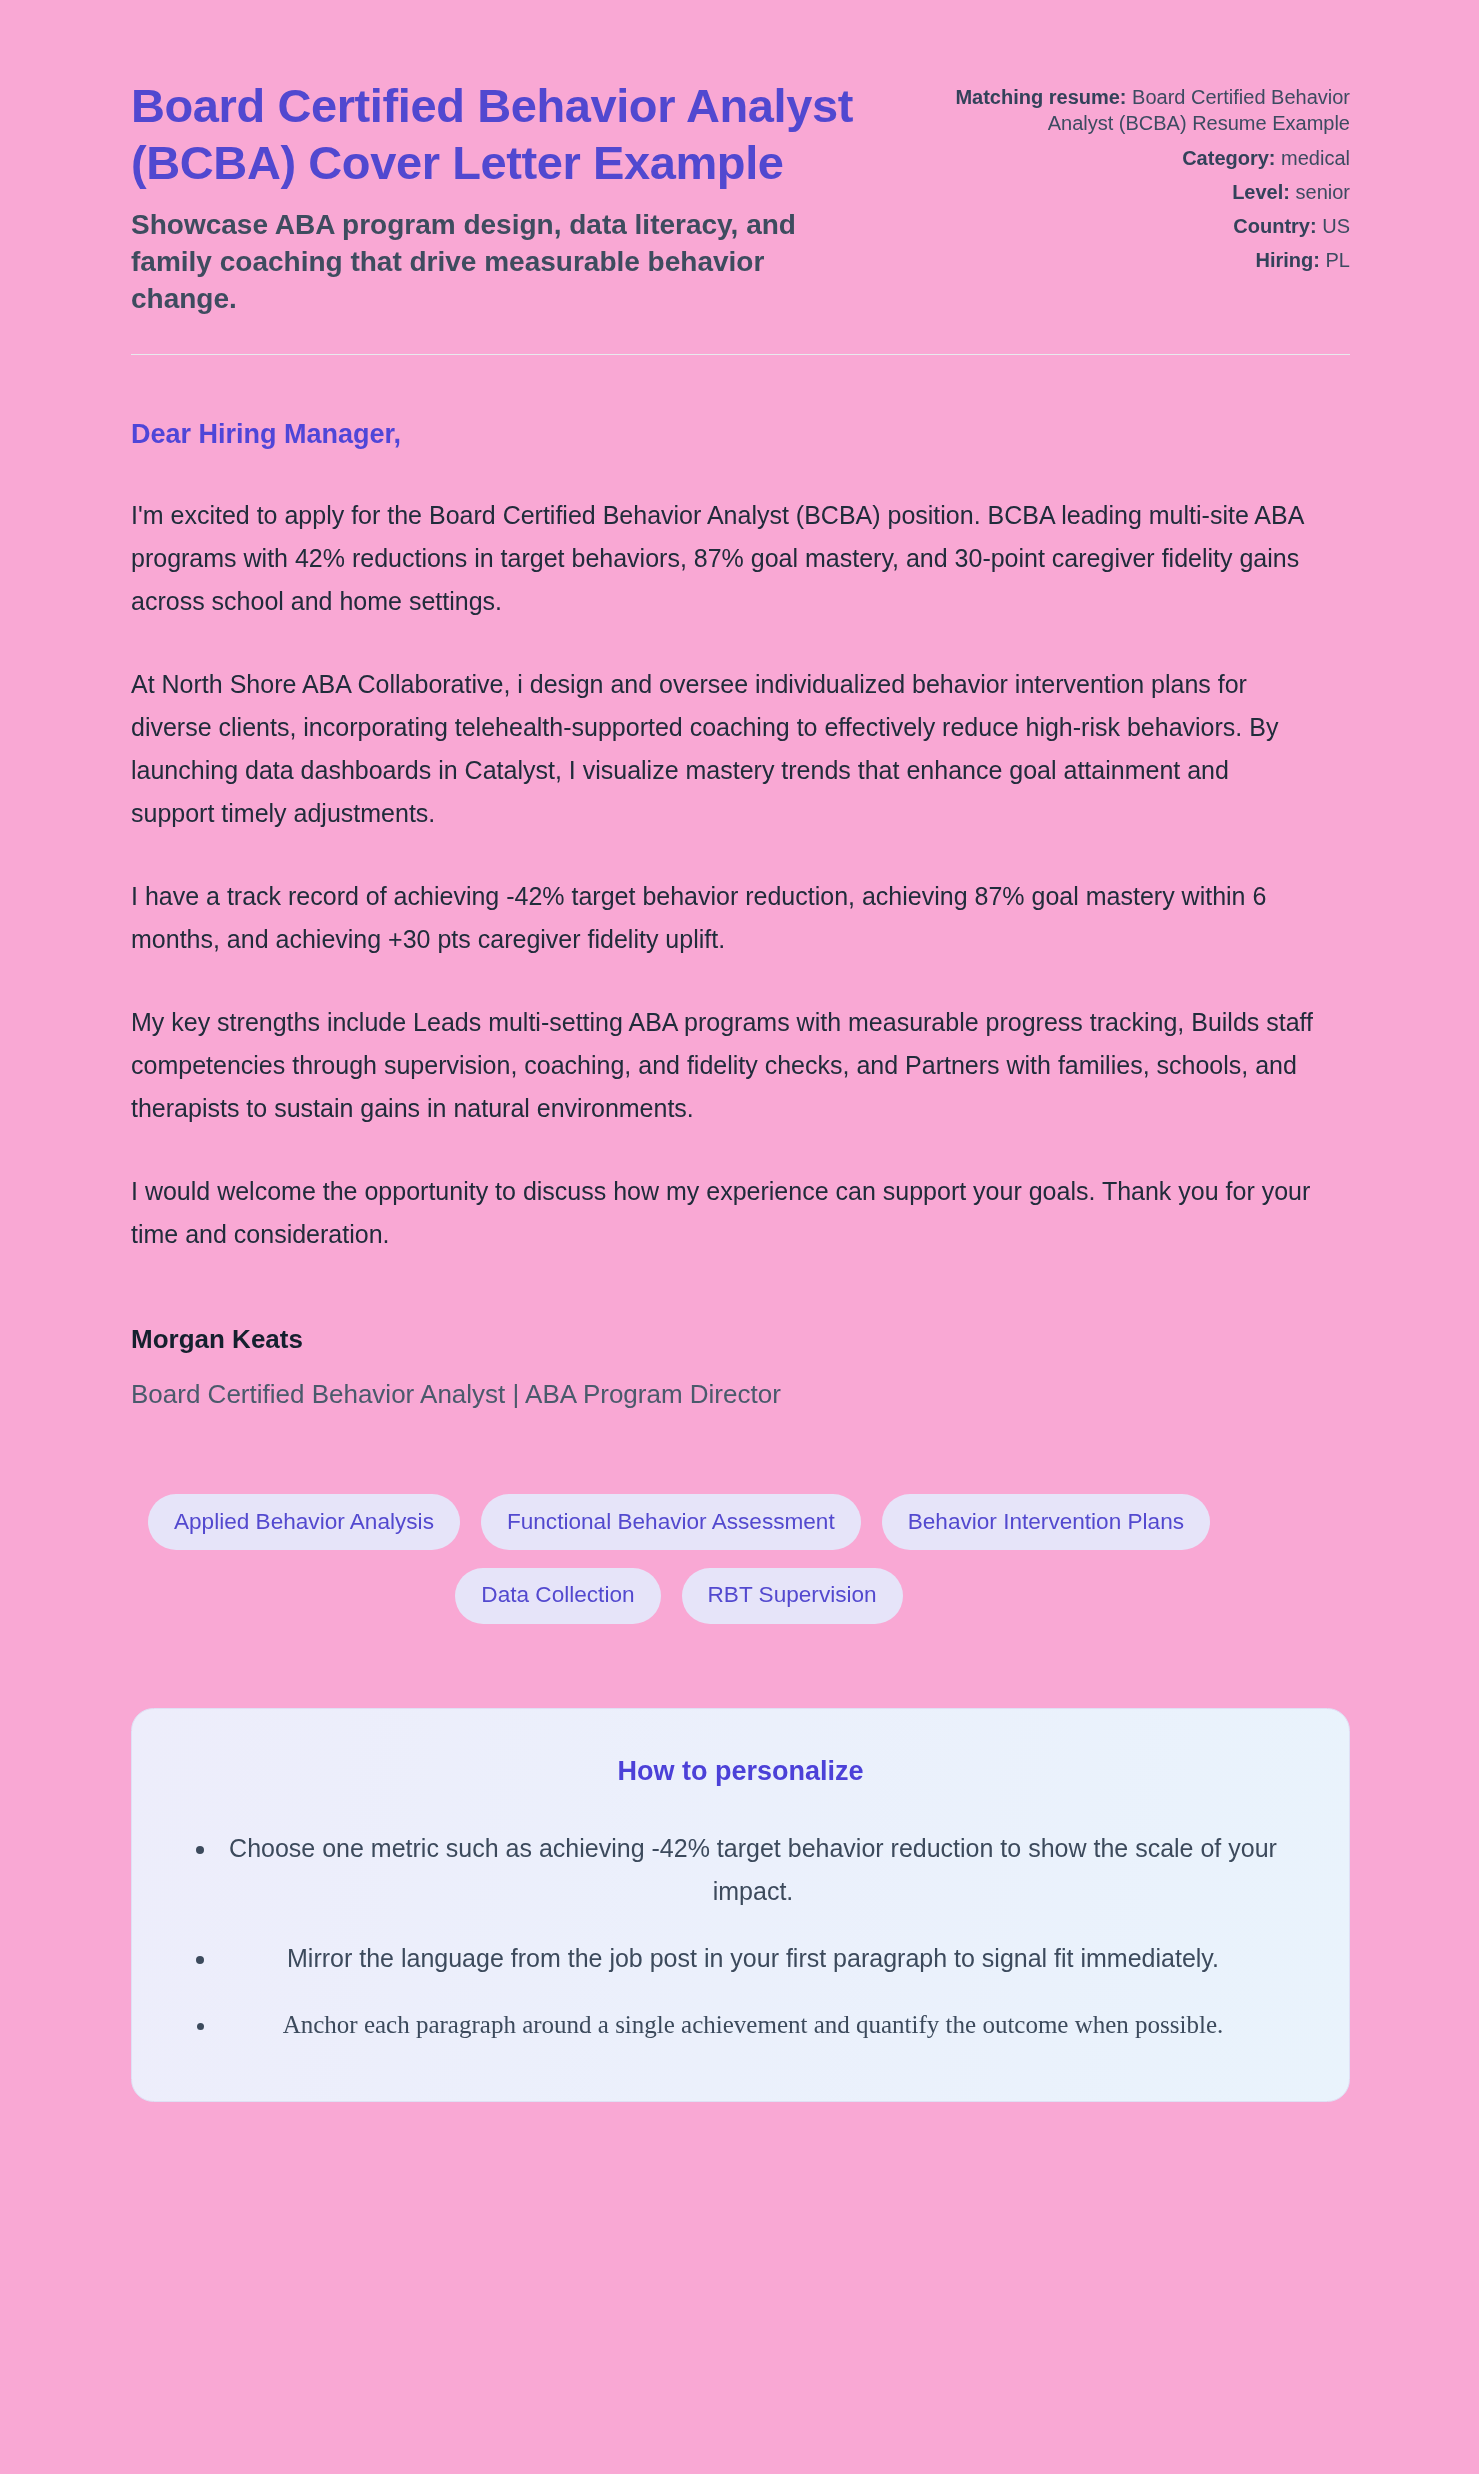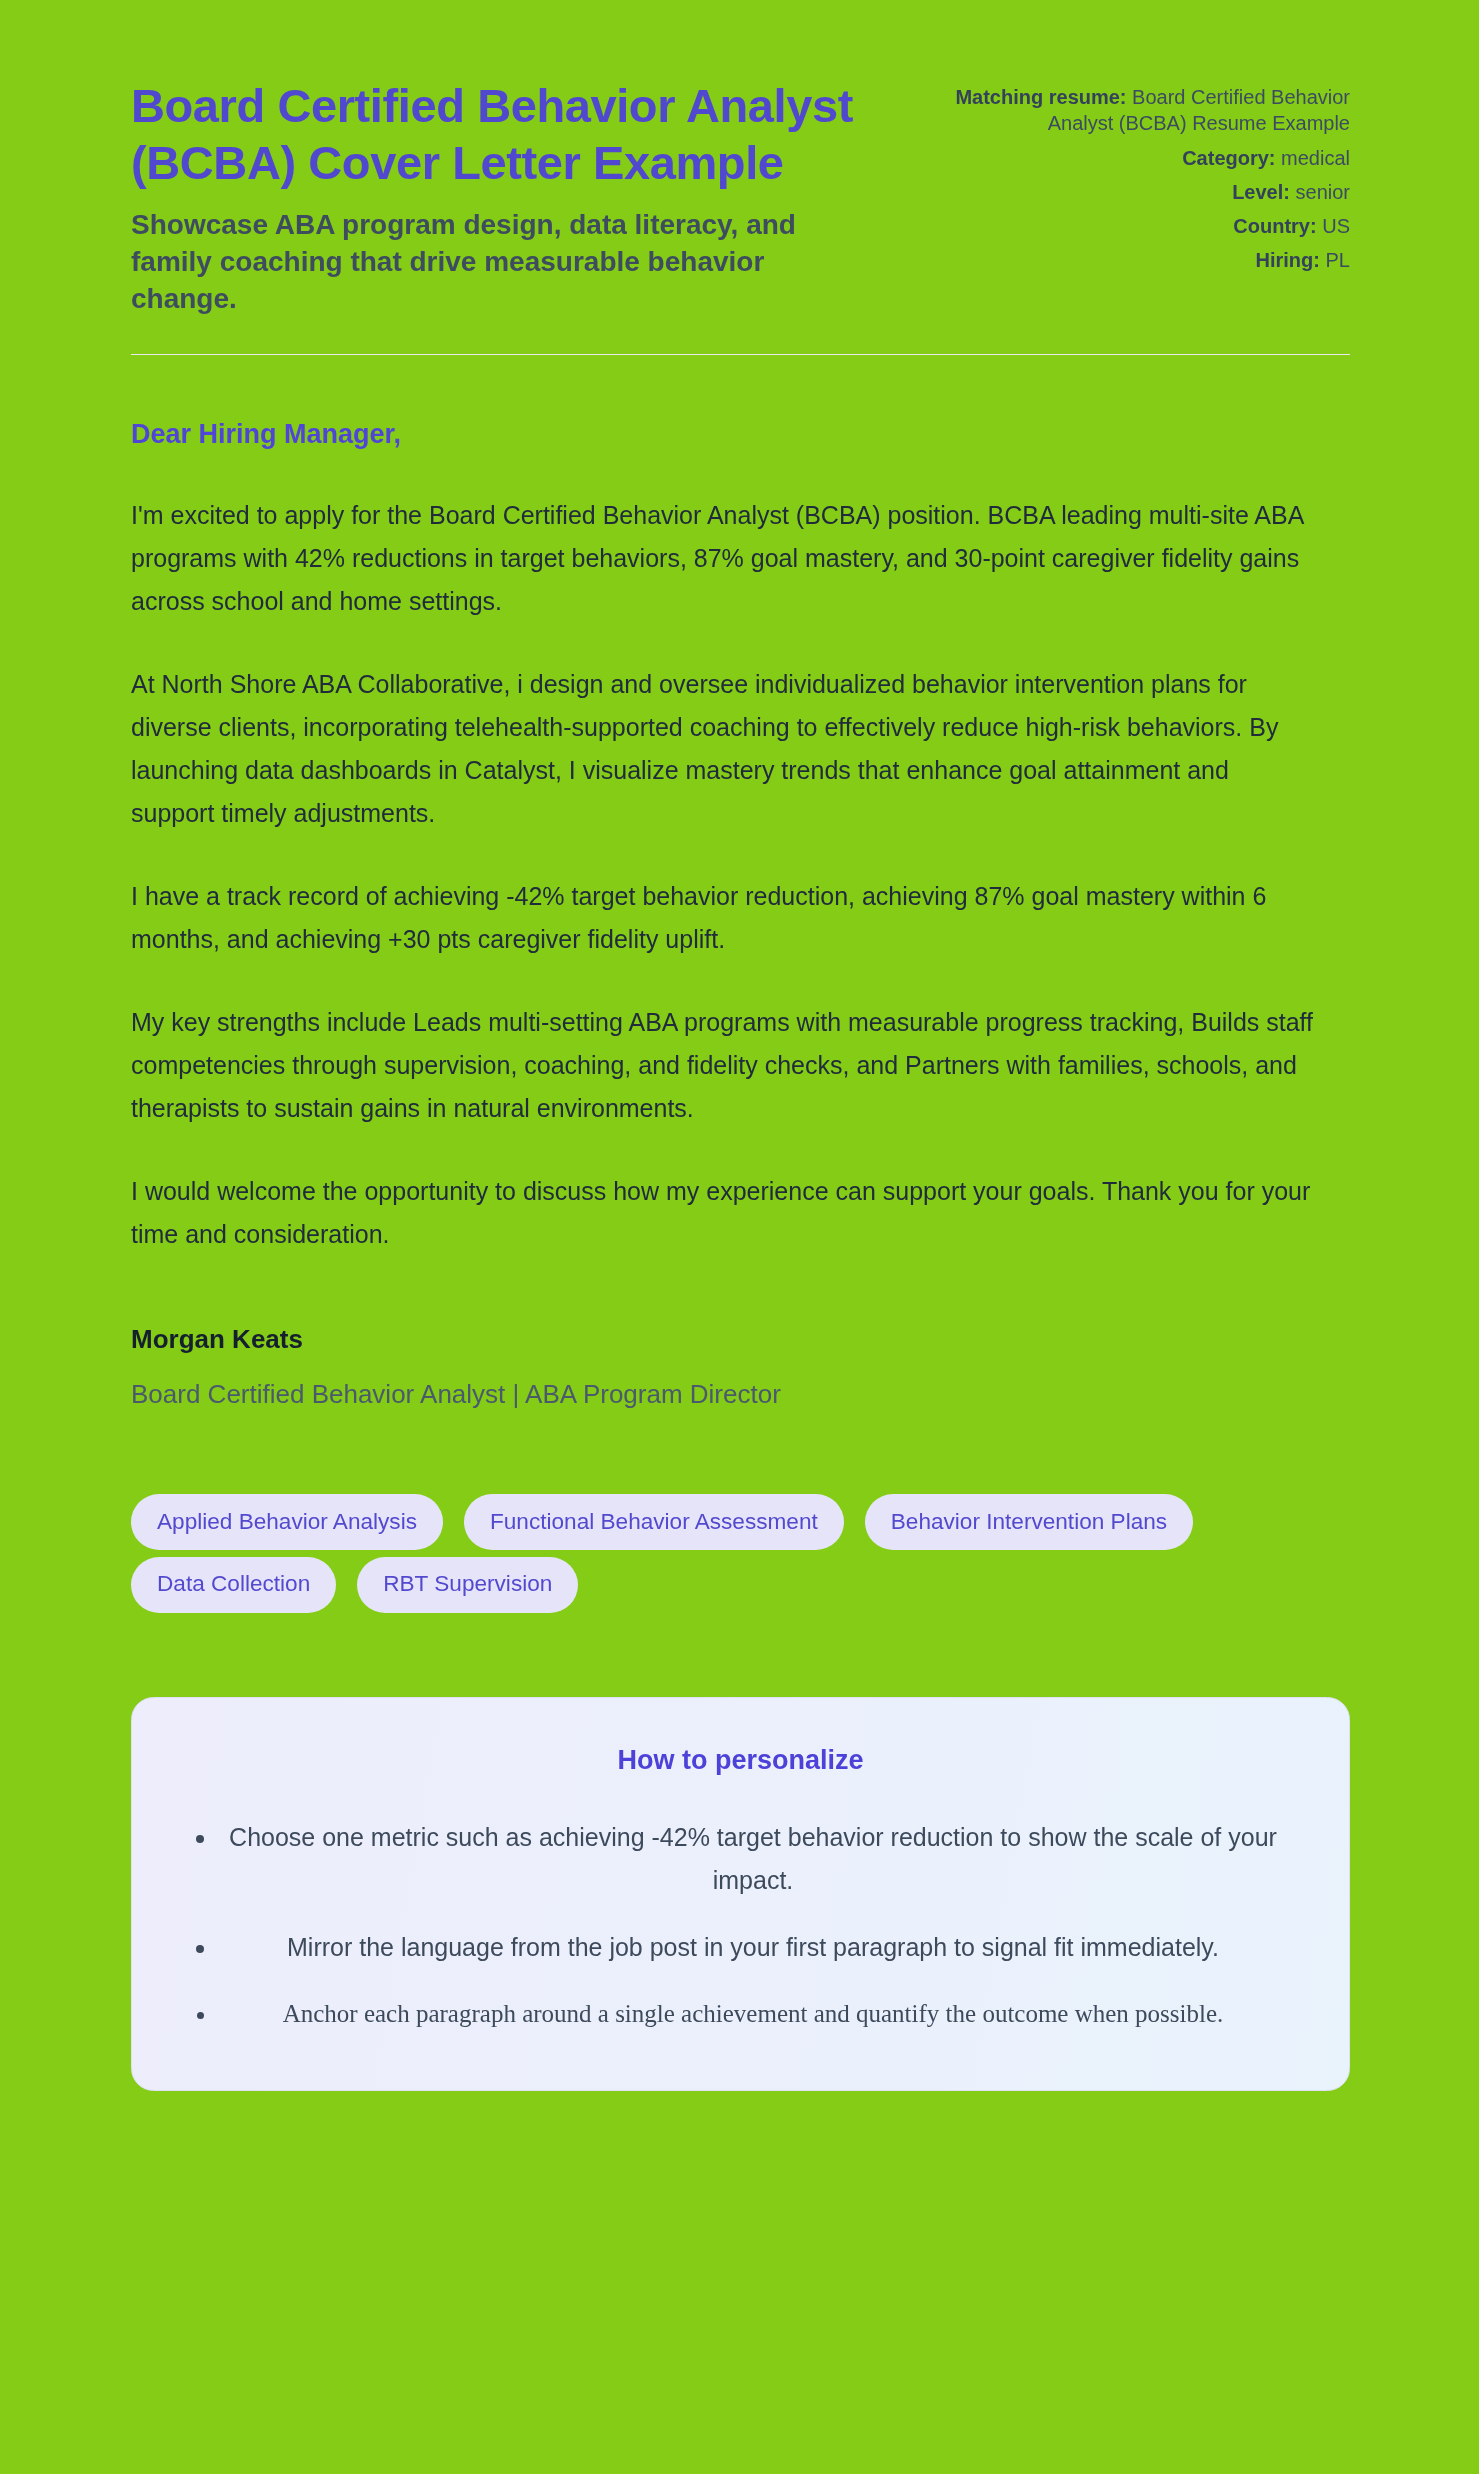--- a/index.html
+++ b/index.html
@@ -7,21 +7,21 @@
     margin: 0;
     padding: 0;
     background: #ffffff;
     font-family: "Liberation Sans", sans-serif;
     color: #202c3b;
   }
   .page {
     width: 1479px;
     min-height: 2475px;
     padding: 77px 129px 72px 131px;
-    background: #84cc16;
+    background: #f9a8d4;
   }
   
   .header {
     display: flex;
     justify-content: space-between;
     align-items: flex-start;
     gap: 35px;
   }
   .header-left { flex: 1 1 auto; }
   .page-title {
@@ -82,22 +82,23 @@
   .sig-title {
     margin: 24px 0 0;
     font-size: 26px;
     color: #4a5a6c;
   }
   
   .tags {
     margin-top: 84px;
     display: flex;
     flex-wrap: wrap;
-    gap: 7px 21px;
+    gap: 18px 21px;
     max-width: 1096px;
+    justify-content: center;
   }
   .tag {
     display: inline-block;
     background: #e6e4f9;
     color: #5349cf;
     font-size: 22.6px;
     line-height: 1;
     padding: 16.5px 26px;
     border-radius: 869px;
     white-space: nowrap;

